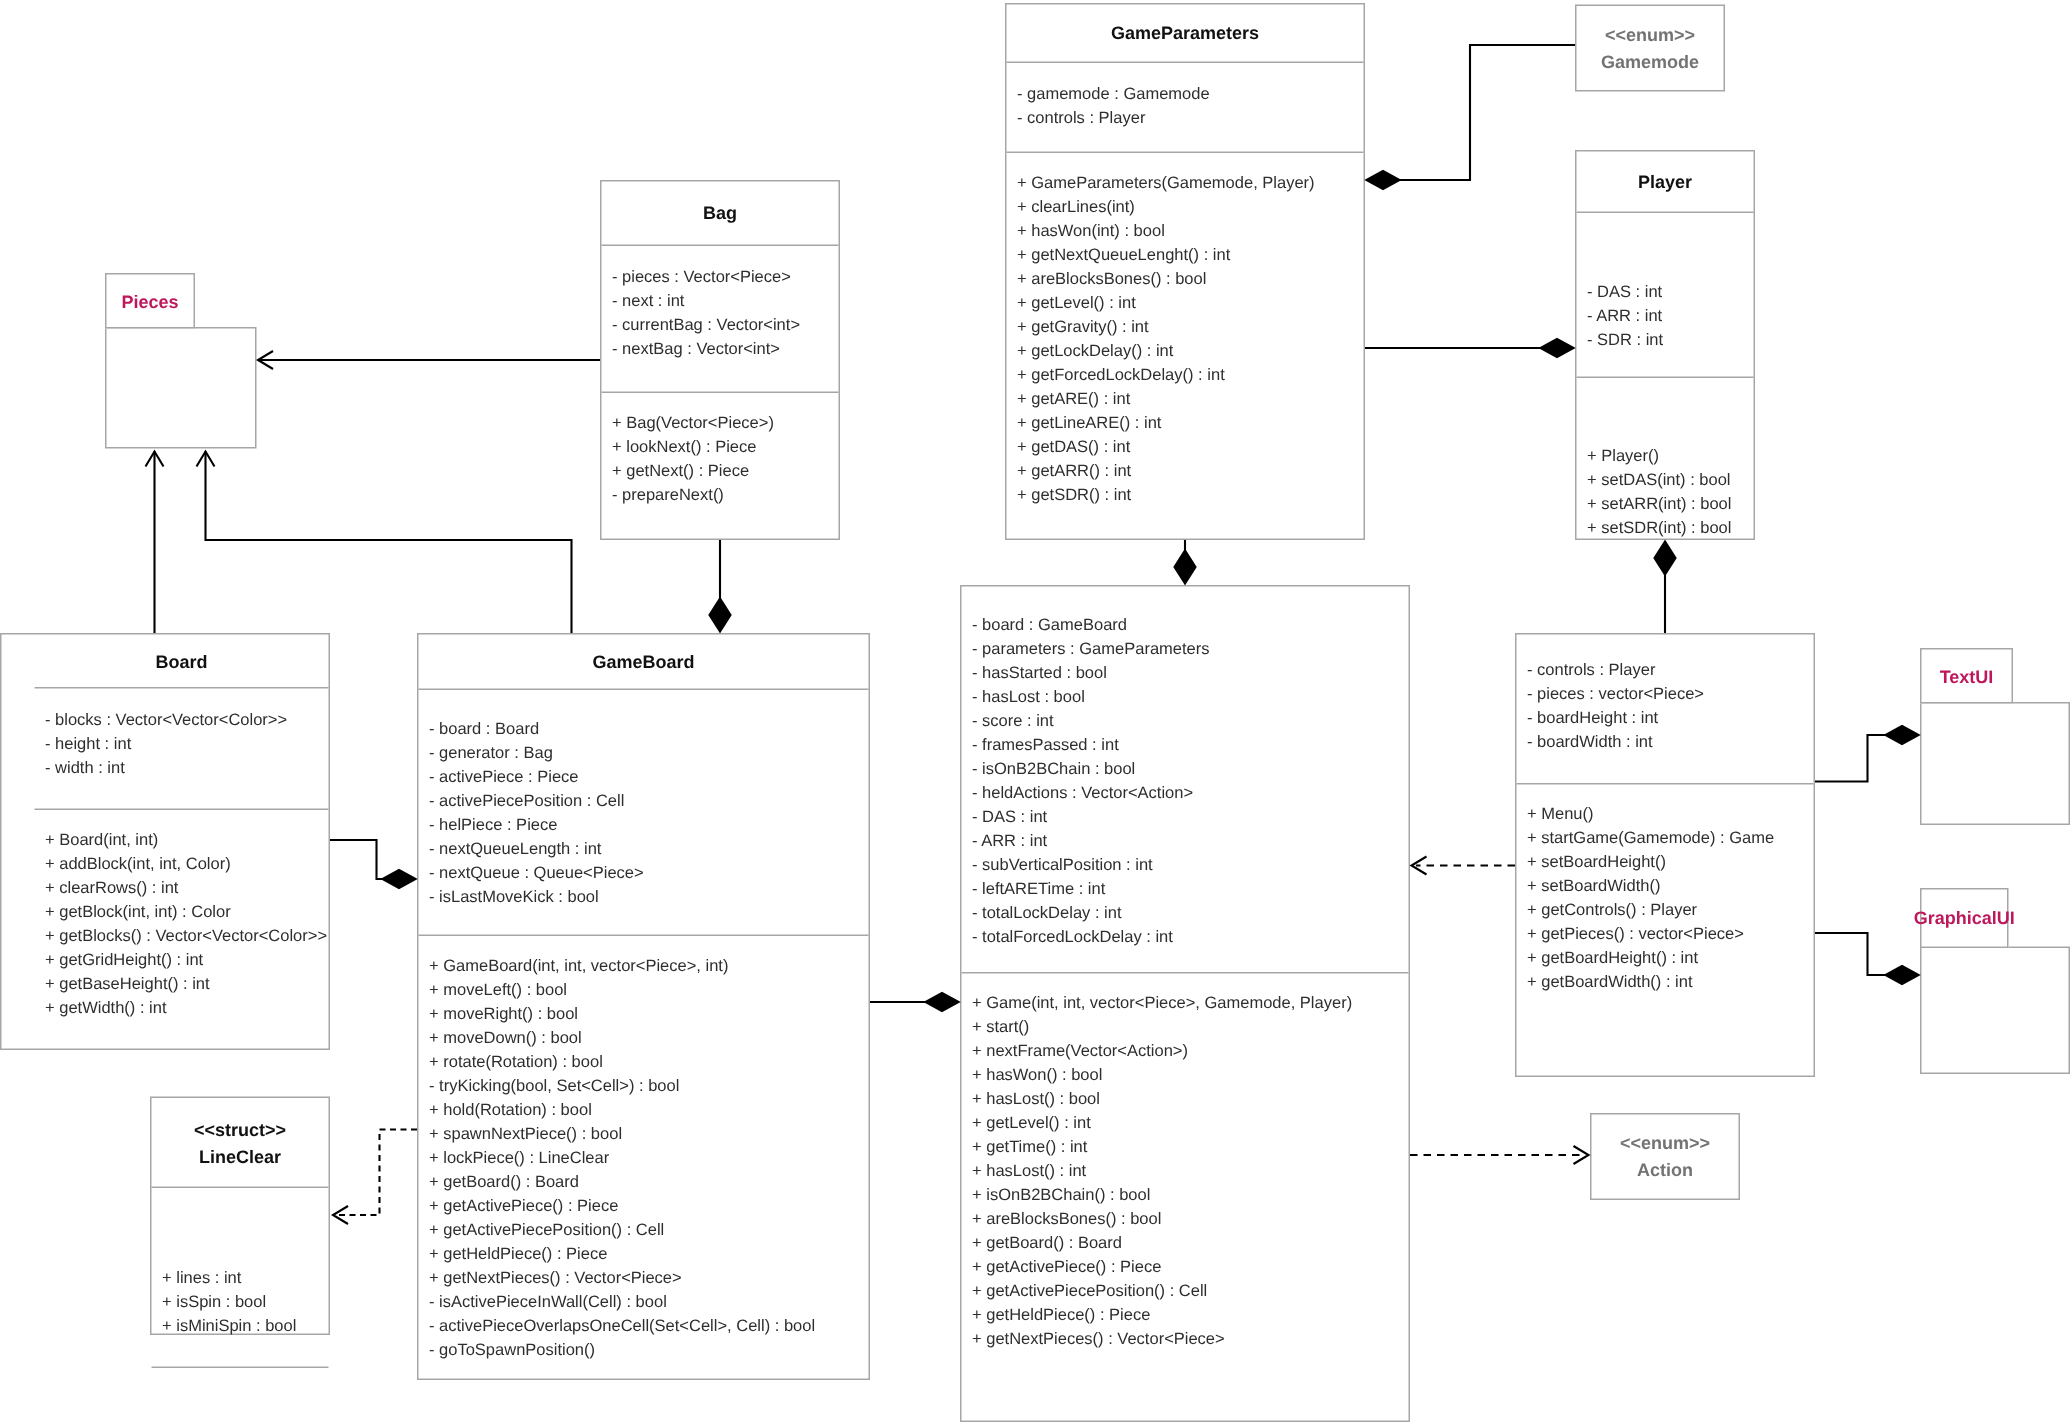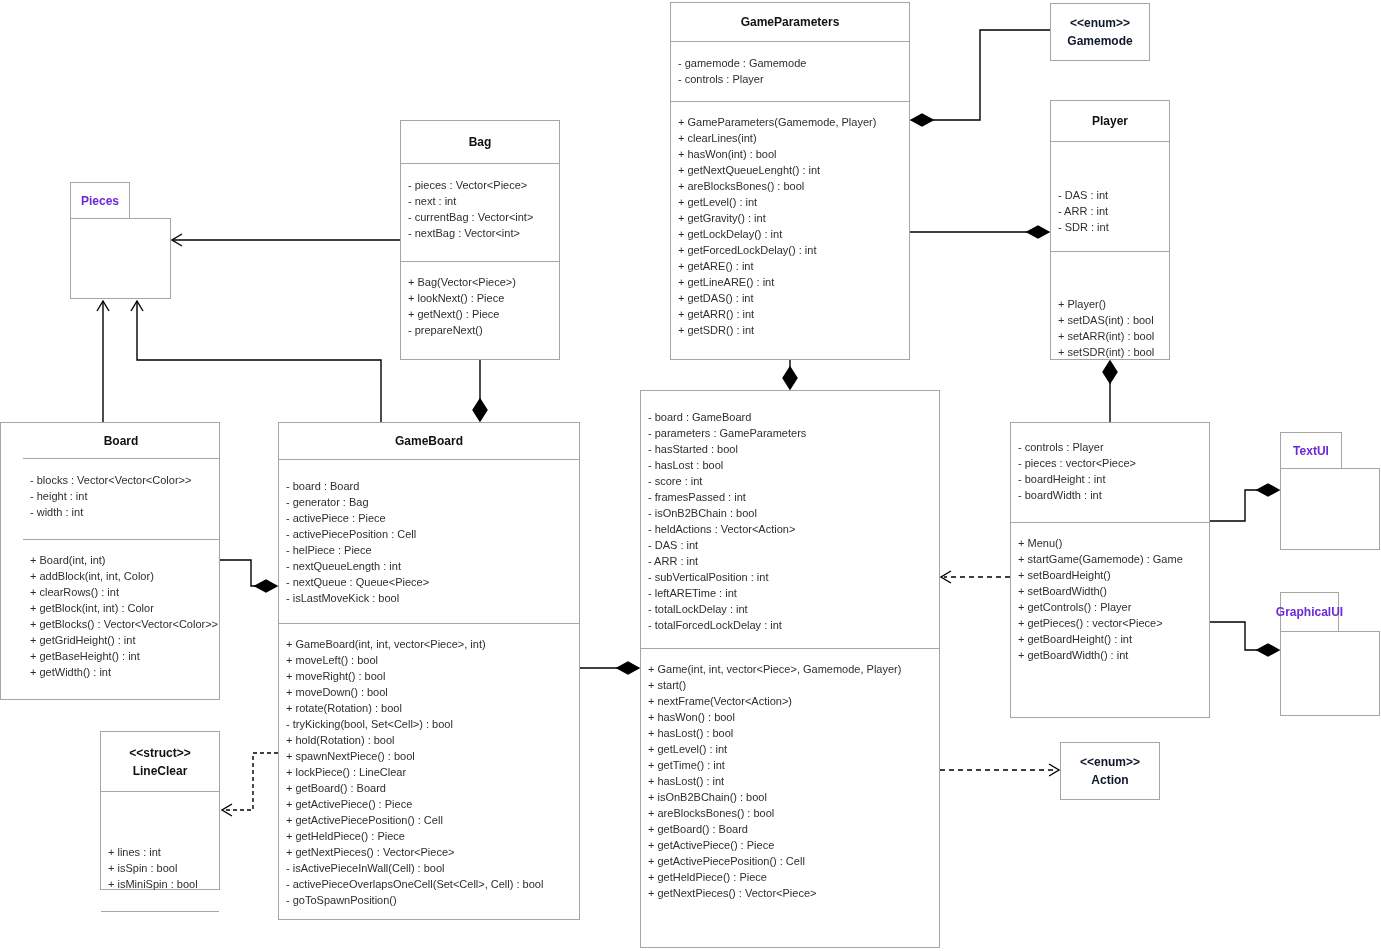--- a/index.html
+++ b/index.html
@@ -55,37 +55,37 @@
     position: absolute;
     background: #ffffff;
     border: 1px solid #a6a6a6;
     box-sizing: border-box;
     display: flex;
     flex-direction: column;
     align-items: center;
     justify-content: center;
     font-size: 12px;
     font-weight: bold;
-    color: #0f172a;
+    color: #737373;
     line-height: 18px;
     text-align: center;
   }
   .pkg-tab, .pkg-body {
     position: absolute;
     background: #ffffff;
     border: 1px solid #a6a6a6;
     box-sizing: border-box;
   }
   .pkg-tab {
     display: flex;
     align-items: center;
     justify-content: center;
     font-size: 12px;
     font-weight: bold;
-    color: #6d28d9;
+    color: #be185d;
     z-index: 3;
   }
   .pkg-body { z-index: 2; }
 
   
   #pieces-tab      { left:70px;   top:182px; width:60px;  height:37px; }
   #pieces-body     { left:70px;   top:218px; width:101px; height:81px; }
 
   #bag             { left:400px;  top:120px; width:160px; height:240px; }
   #bag .uml-title  { height:42px; }

